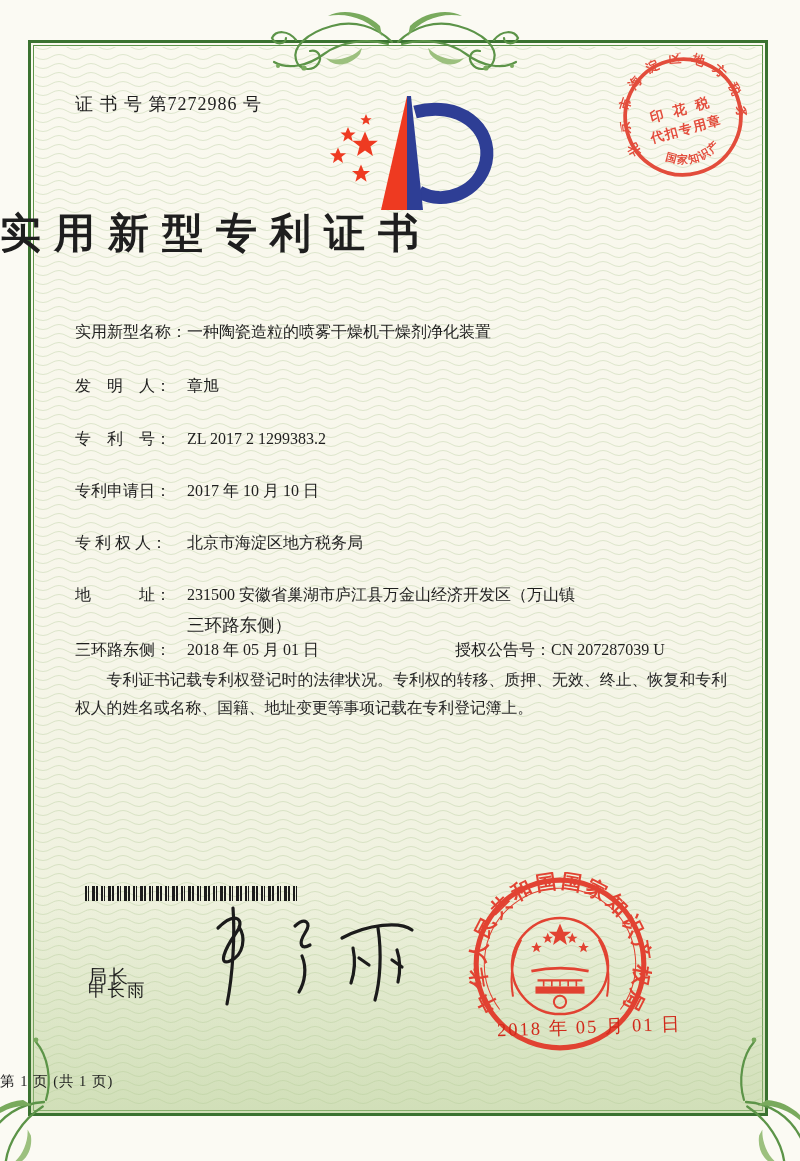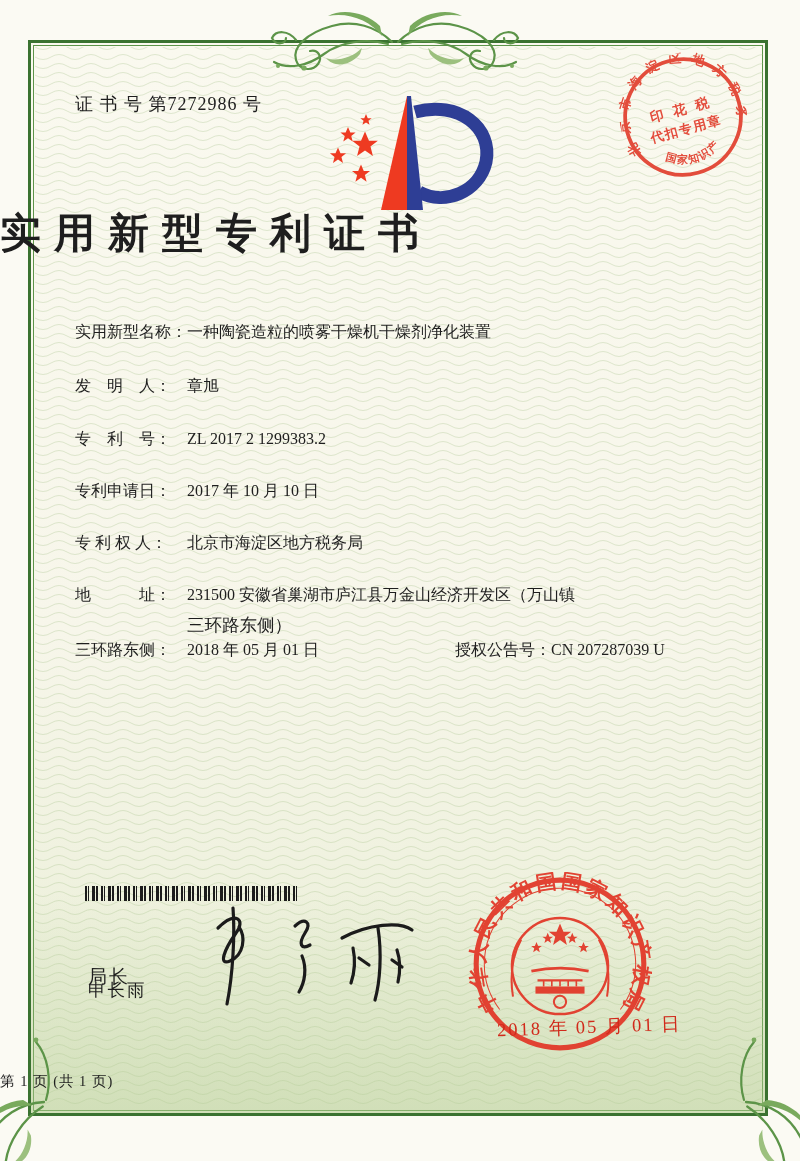--- a/index.html
+++ b/index.html
@@ -247,20 +247,21 @@
 </div>
 <div class="addr2" style="top:613px">三环路东侧）</div>
 <div class="row" style="top:640px">
   <span class="lbl">三环路东侧：</span><span>2018 年 05 月 01 日</span>
 </div>
 <div class="row" style="top:640px;left:455px">
   <span>授权公告号：</span><span>CN 207287039 U</span>
 </div>
 
 <div class="body">
+  <p>专利证书记载专利权登记时的法律状况。专利权的转移、质押、无效、终止、恢复和专利权人的姓名或名称、国籍、地址变更等事项记载在专利登记簿上。</p>
 </div>
 
 <div class="barcode"></div>
 
 <div class="abs director">局长</div>
 <div class="abs director-name">申长雨</div>
 
 <svg class="abs signature" viewBox="0 0 220 120" fill="none" stroke="#1b1b1b" stroke-width="3.2" stroke-linecap="round">
   <path d="M18 28 C 36 10 46 20 36 33 C 24 50 18 66 30 61 C 44 55 46 37 39 27"></path>
   <path d="M33 8 C 35 34 33 74 27 104"></path>

